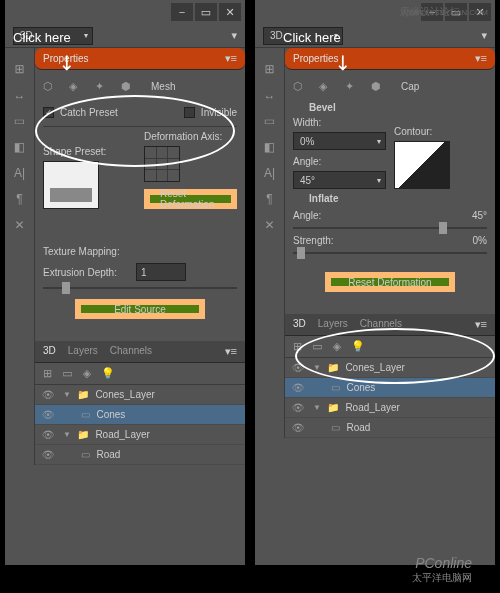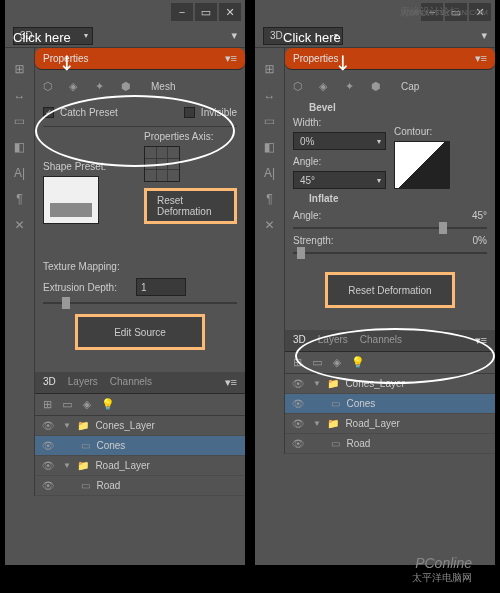--- a/index.html
+++ b/index.html
@@ -29,21 +29,21 @@
 .checkbox-row { display: flex; align-items: center; gap: 6px; height: 20px; margin: 3px 0; }
 .checkbox { width: 11px; height: 11px; border: 1px solid #222; background: #3a3a3a; display: flex; align-items: center; justify-content: center; font-size: 8px; }
 .divider { height: 1px; background: #3a3a3a; margin: 4px 0; }
 .row-2col { display: flex; gap: 8px; margin: 4px 0; align-items: flex-end; }
 .col { flex: 1; }
 .label { font-size: 10px; color: #ccc; margin-bottom: 4px; display: block; }
 .preset-thumb { width: 56px; height: 48px; background: #f0f0f0; border: 1px solid #222; position: relative; }
 .preset-thumb::after { content: ""; position: absolute; inset: 6px; background: linear-gradient(transparent 60%, #888 60%); }
 .deform-grid { width: 36px; height: 36px; display: grid; grid-template-columns: repeat(3,1fr); grid-template-rows: repeat(3,1fr); gap: 1px; background: #3a3a3a; border: 1px solid #222; margin-bottom: 6px; }
 .deform-grid div { background: #555; }
-.btn { background: #404040; border: 3px solid #fdba74; color: #ccc; padding: 3px 10px; font-size: 10px; display: inline-flex; align-items: center; justify-content: center; height: 36px; }
+.btn { background: #4d7c0f; border: 6px solid #fdba74; color: #ccc; padding: 3px 10px; font-size: 10px; display: inline-flex; align-items: center; justify-content: center; height: 20px; }
 .btn-wide { width: 130px; justify-content: center; }
 .input-field { background: #3a3a3a; border: 1px solid #222; color: #ccc; height: 18px; padding: 0 4px; font-size: 10px; width: 50px; }
 .slider-row { display: flex; align-items: center; gap: 8px; margin: 6px 0; }
 .slider-label { font-size: 10px; color: #ccc; min-width: 55px; }
 .slider-track { flex: 1; height: 2px; background: #3a3a3a; position: relative; }
 .slider-thumb { position: absolute; width: 8px; height: 12px; background: #999; top: -5px; left: 10%; }
 .slider-value { font-size: 10px; color: #ccc; min-width: 30px; text-align: right; }
 .contour-box { width: 56px; height: 48px; border: 1px solid #222; background: linear-gradient(135deg, #fff 0%, #fff 50%, #222 50%, #222 100%); }
 .section-title { font-size: 10px; color: #ccc; margin: 4px 16px; font-weight: bold; }
 .layers-panel { margin-top: 6px; }
@@ -116,21 +116,21 @@
             <span>Invisible</span>
           </div>
         </div>
         <div class="divider"></div>
         <div class="row-2col">
           <div class="col">
             <span class="label">Shape Preset:</span>
             <div class="preset-thumb"></div>
           </div>
           <div class="col">
-            <span class="label">Properties Axis:</span>
+            <span class="label">Deformation Axis:</span>
             <div class="deform-grid">
                 <div></div>
                 <div></div>
                 <div></div>
                 <div></div>
                 <div></div>
                 <div></div>
                 <div></div>
                 <div></div>
                 <div></div>

